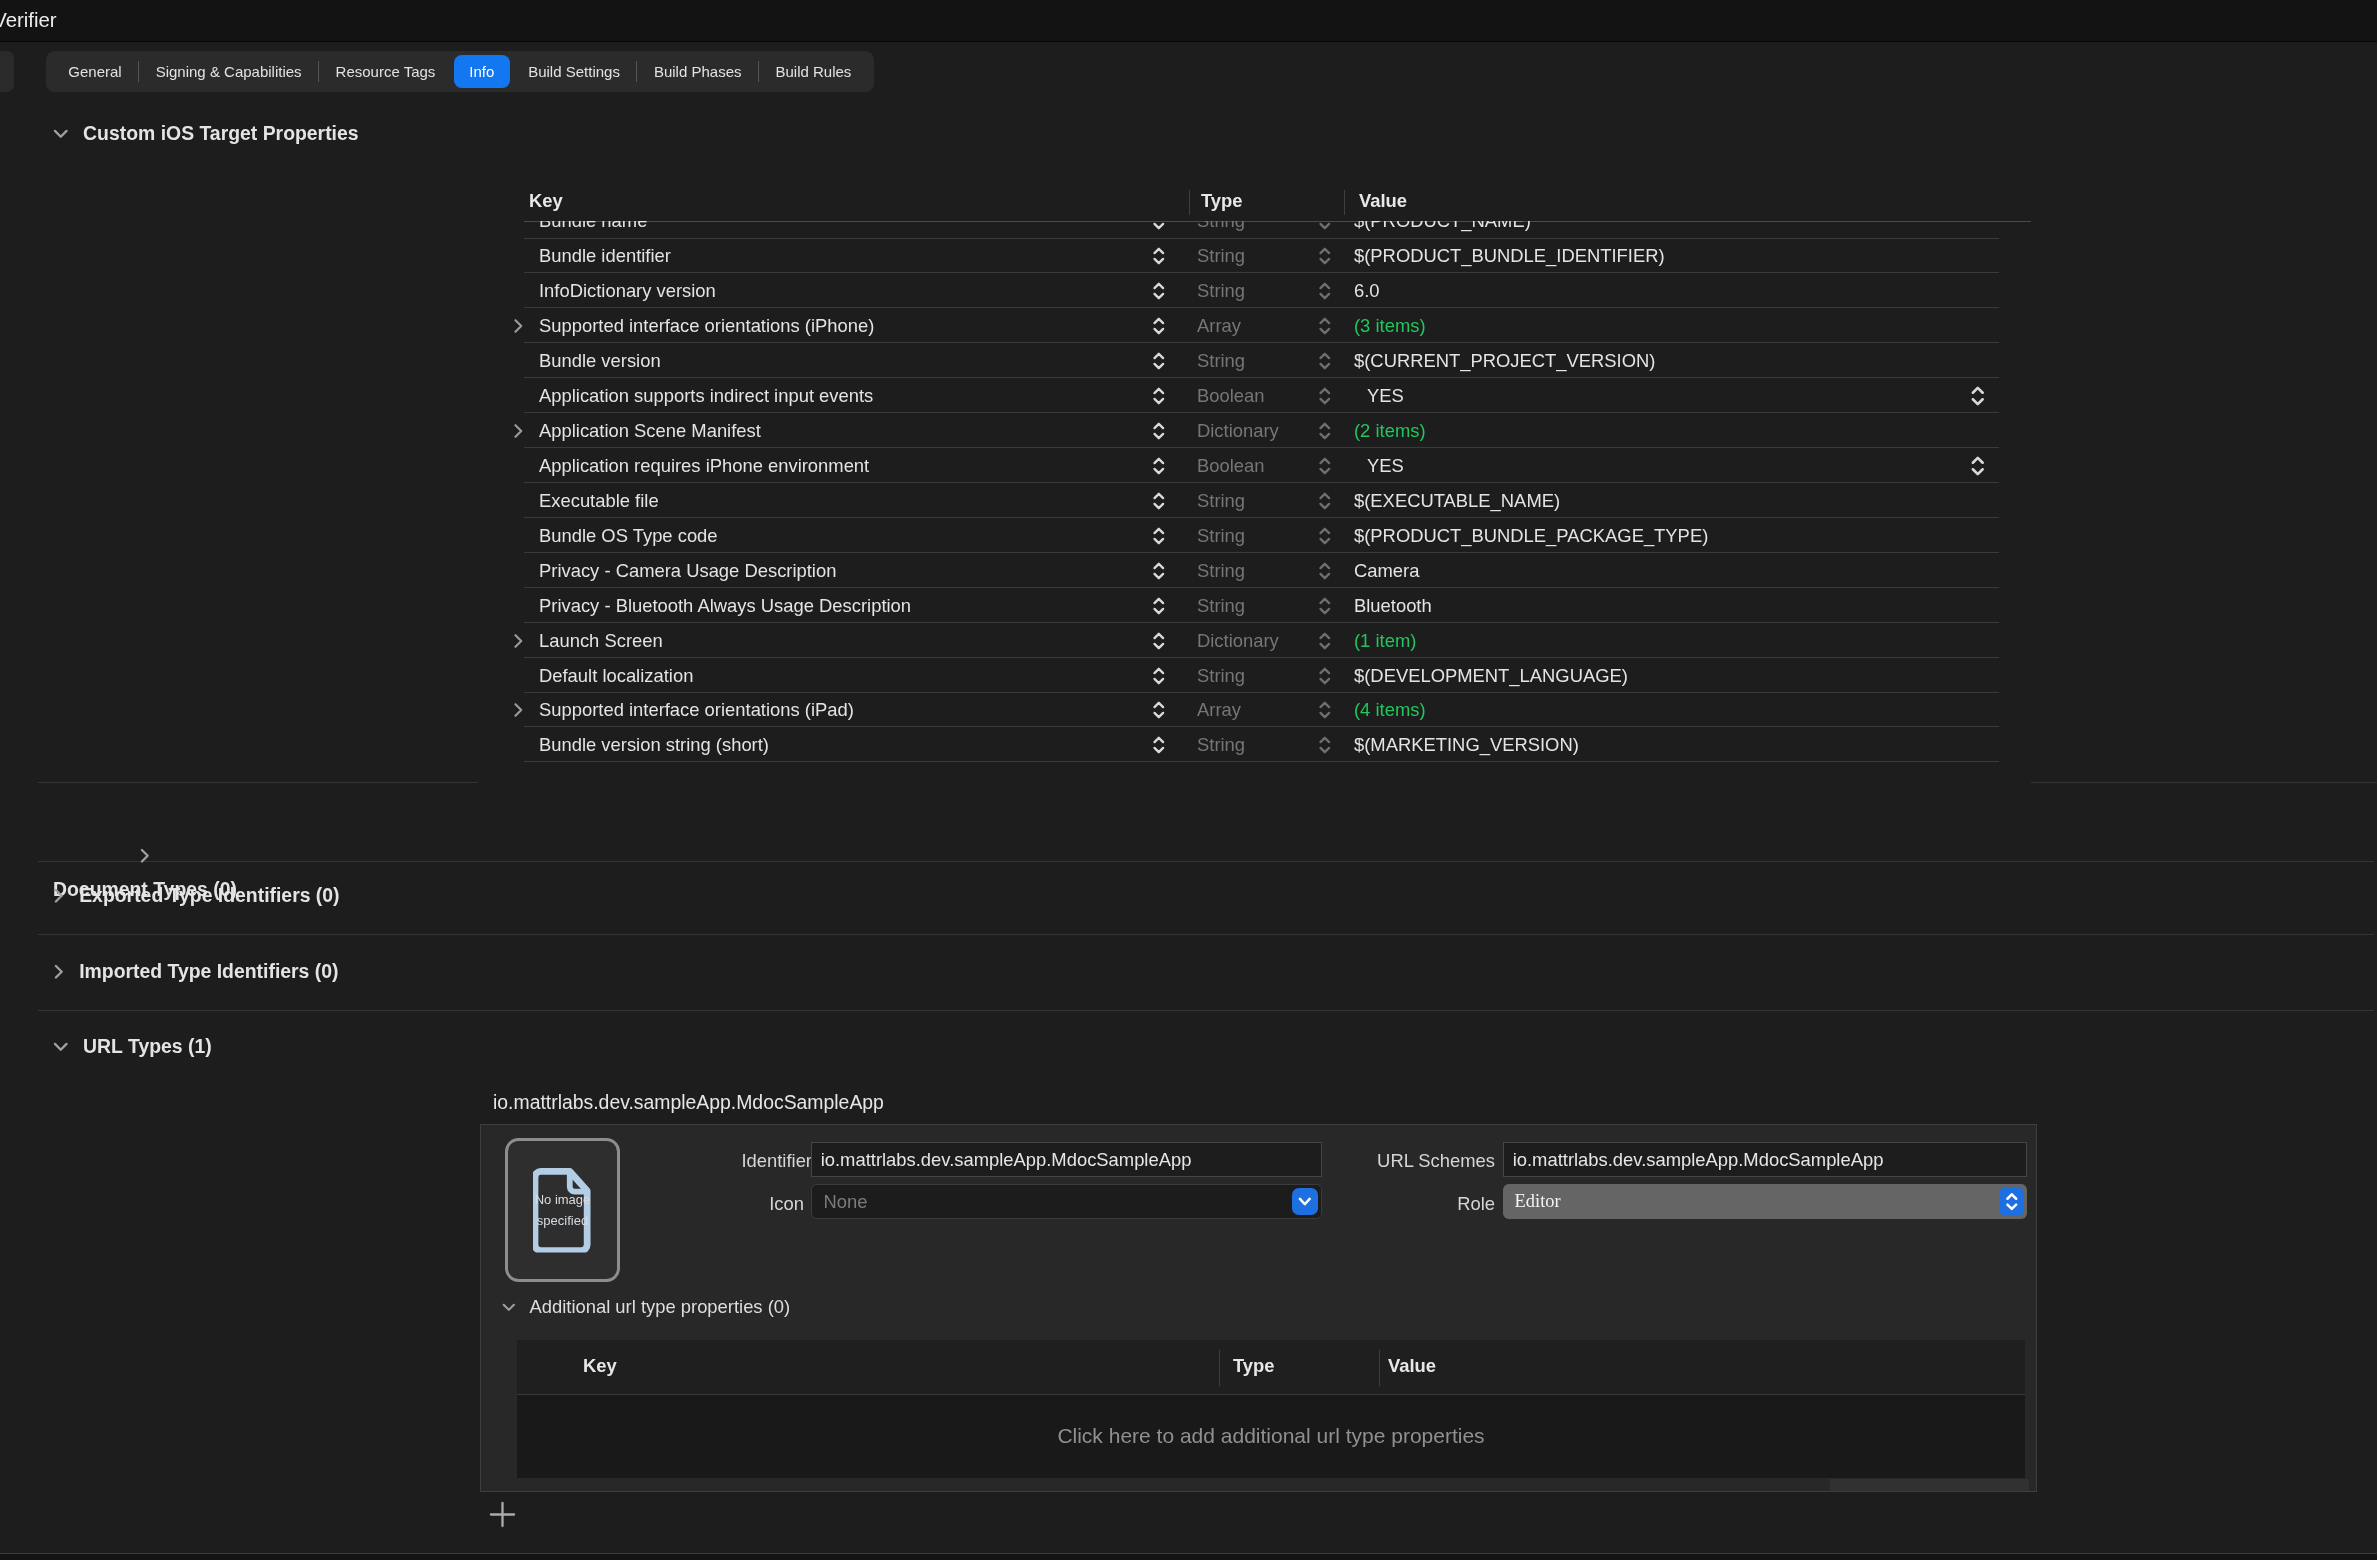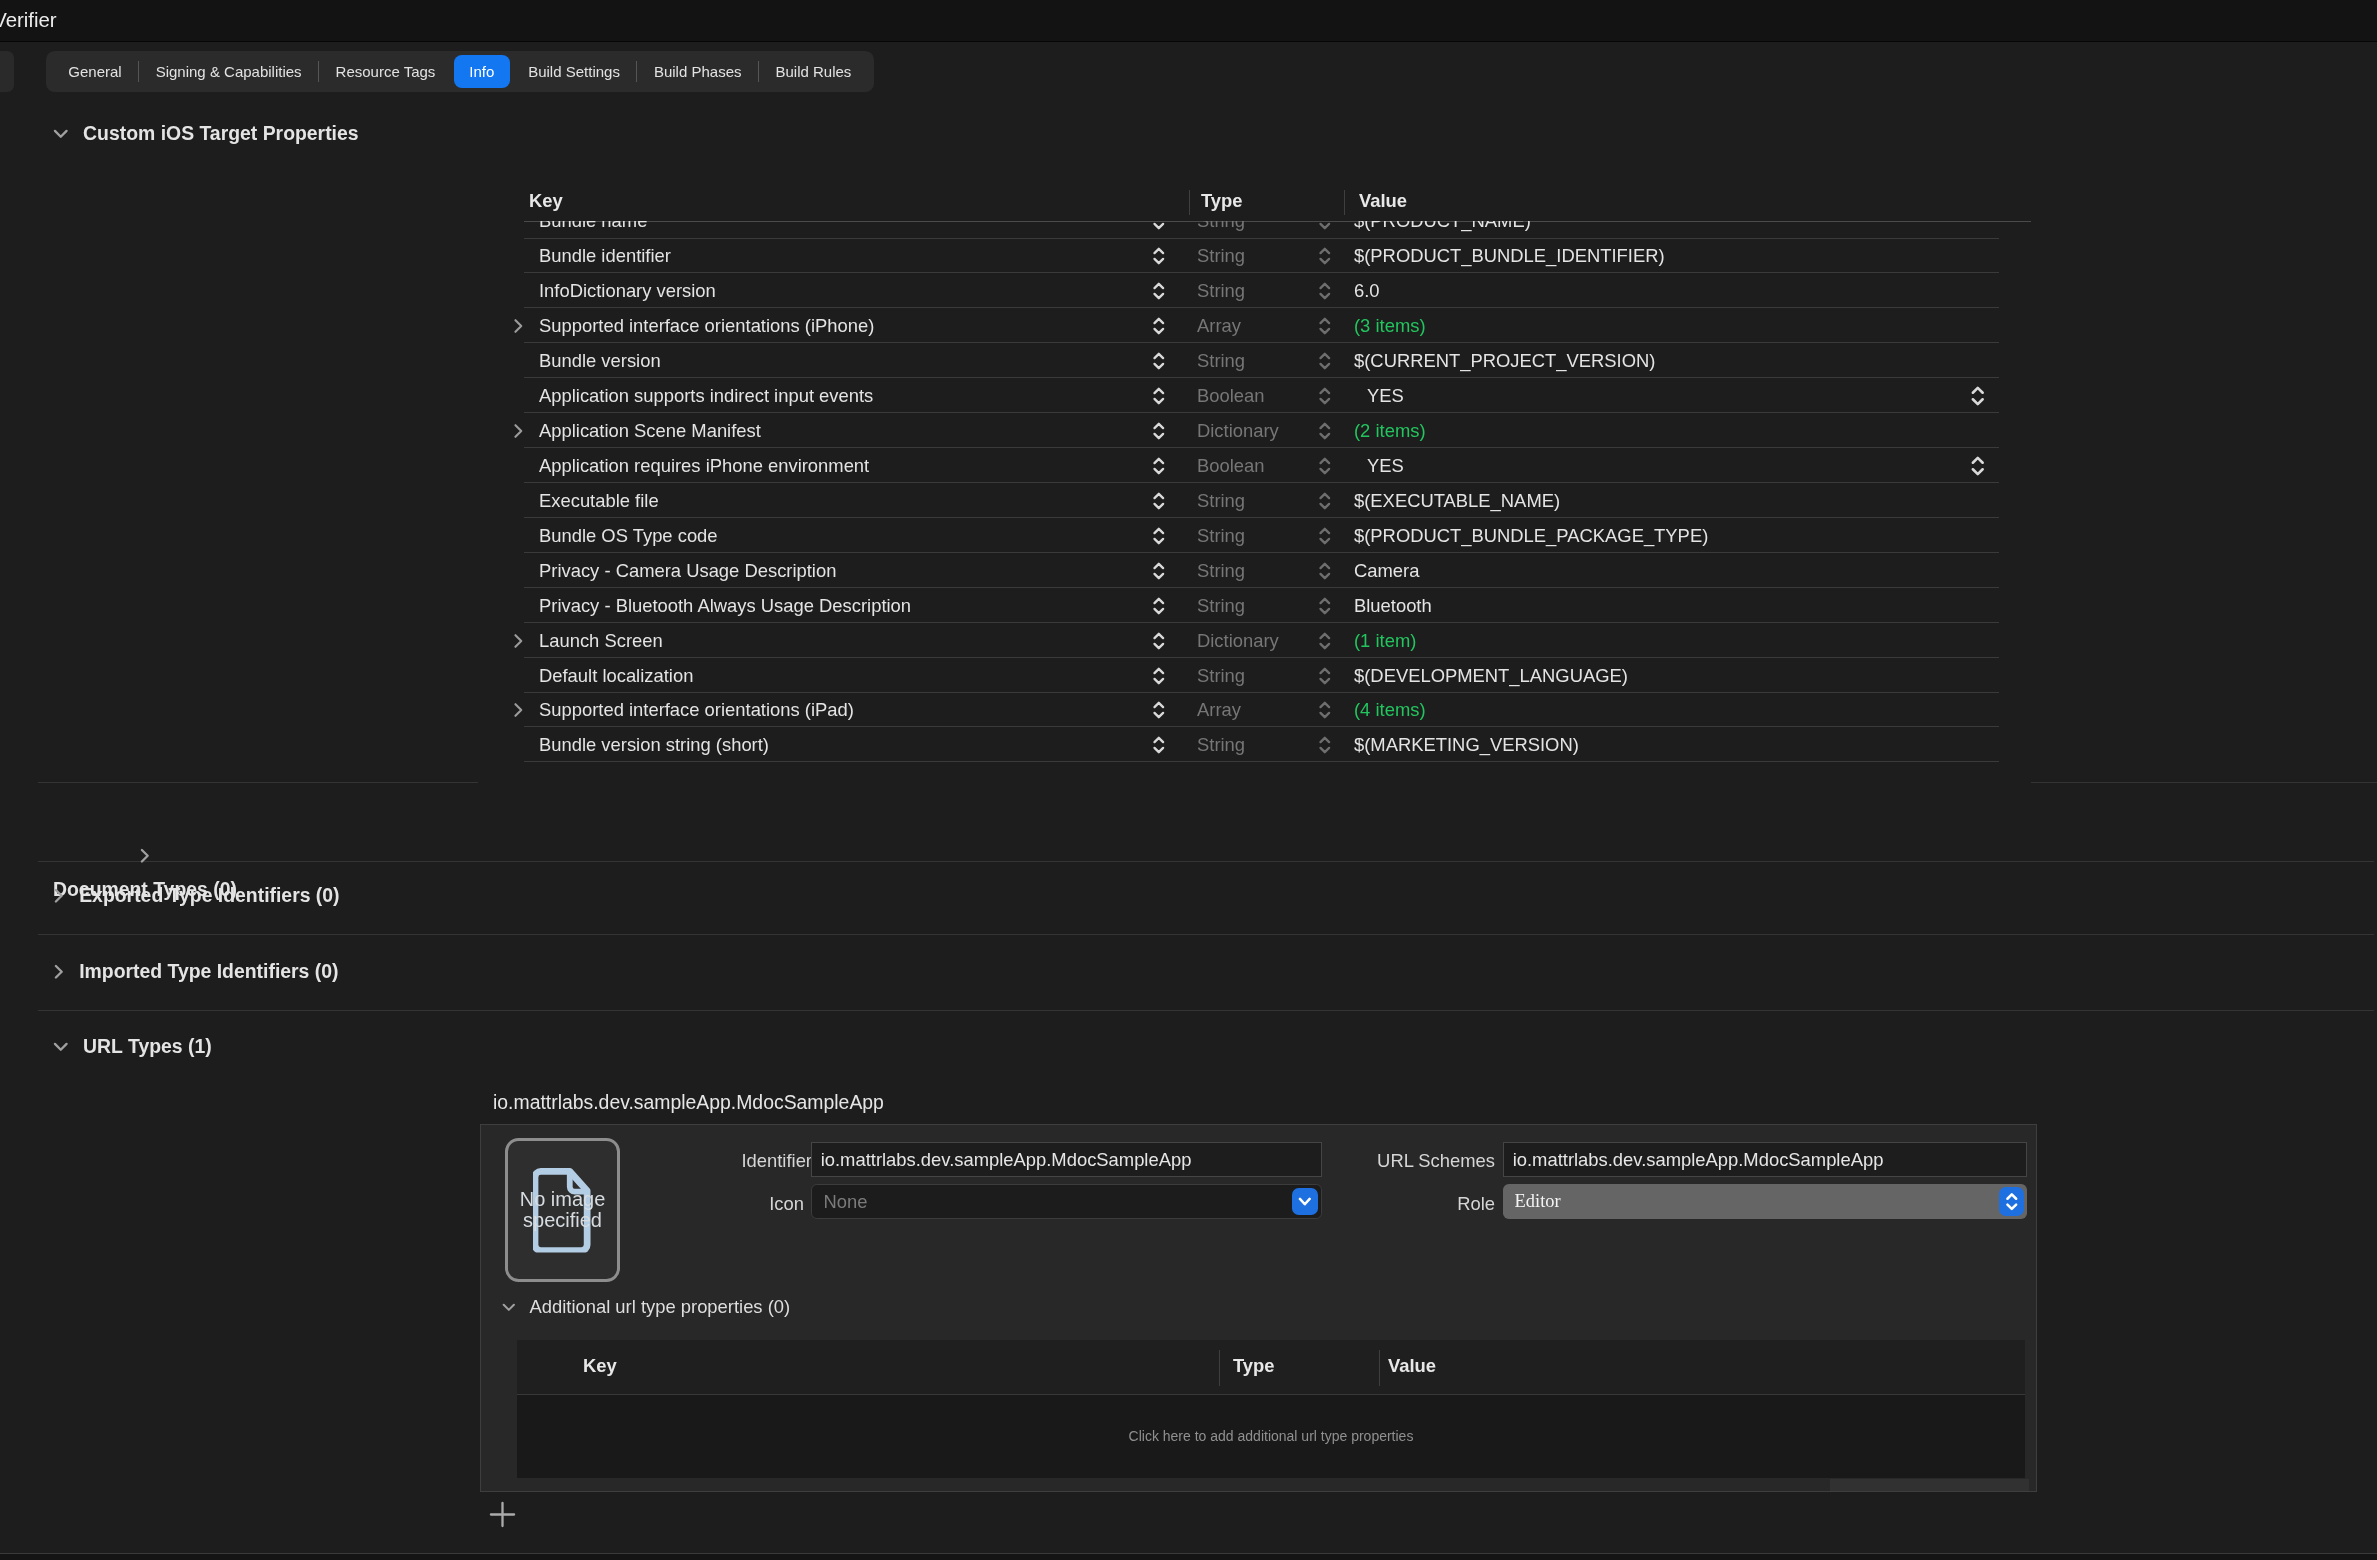--- a/index.html
+++ b/index.html
@@ -51,21 +51,21 @@
   .prow .muted{color:#22c55e;}
 
   
   .cardtitle{position:absolute;left:493px;top:1091px;font-size:19.4px;color:#e6e6e6;}
   .card{position:absolute;left:480px;top:1124px;width:1557px;height:368px;background:#282828;
         border:1px solid #3e3e3e;box-sizing:border-box;}
   .thumb{position:absolute;left:24px;top:12.6px;width:115px;height:144px;background:#2e2e2e;
          border:3.9px solid #8d8d8d;border-radius:13.6px;box-sizing:border-box;}
   .thumb svg{position:absolute;left:50%;top:50%;transform:translate(-50%,-50%);color:#b3cde4;}
   .thumb .noimg{position:absolute;left:0;top:50%;transform:translateY(-50%);width:100%;
-                text-align:center;font-size:20px;line-height:21.3px;color:#d7dce1;}
+                text-align:center;font-size:13px;line-height:21.3px;color:#d7dce1;}
   .flabel{position:absolute;font-size:18.4px;color:#d6d6d6;text-align:right;white-space:nowrap;}
   .tfield{position:absolute;height:35px;background:#1d1d1d;border:1px solid #454545;
           box-sizing:border-box;font-size:18.4px;color:#e6e6e6;line-height:33px;
           padding-left:8.7px;white-space:nowrap;overflow:hidden;}
   .combo{position:absolute;height:35px;background:#1c1c1c;border:1px solid #3c3c3c;border-radius:5.8px;
          box-sizing:border-box;font-size:18.4px;color:#7b7b7b;line-height:33px;padding-left:11.6px;}
   .combo .bluebtn{position:absolute;right:2.9px;top:2.9px;width:26px;height:27px;background:#1e6fe0;
                   border-radius:6.8px;color:#ffffff;display:flex;align-items:center;justify-content:center;}
   .popup{position:absolute;height:35px;background:#656565;border-radius:5.8px;box-sizing:border-box;
          font-size:18.4px;color:#f4f4f4;line-height:35px;padding-left:11.6px;}
@@ -73,21 +73,21 @@
                   border-radius:6.8px;color:#ffffff;display:flex;align-items:center;justify-content:center;}
   .addlhdr{position:absolute;left:21.3px;top:171px;display:flex;align-items:center;gap:13.6px;}
   .addlhdr .lbl{font-size:18.4px;font-weight:500;color:#dedede;}
   .addlhdr .chev{color:#a0a0a0;}
   .itable{position:absolute;left:36px;top:215px;width:1508px;height:138px;background:#191919;}
   .itable .ihdr{position:absolute;left:0;top:0;width:100%;height:55px;background:#1f1f1f;
                 border-bottom:1px solid #383838;box-sizing:border-box;}
   .itable .ilbl{position:absolute;top:14.6px;font-size:18.4px;font-weight:700;color:#e8e8e8;}
   .itable .ivline{position:absolute;top:9.7px;height:36px;width:1px;background:#3f3f3f;}
   .itable .emptymsg{position:absolute;left:0;top:55px;width:100%;height:82px;display:flex;
-                    align-items:center;justify-content:center;font-size:14px;color:#909090;}
+                    align-items:center;justify-content:center;font-size:21px;color:#909090;}
   .scrollpiece{position:absolute;left:1349px;top:354px;width:199px;height:11.6px;background:#313131;}
 
   .plusbtn{position:absolute;left:489px;top:1501px;width:27px;height:27px;color:#ababab;cursor:default;}
 
   .bottomline{position:absolute;left:0;top:1553px;width:100%;height:1px;background:#3a3a3a;}
   .bottomstrip{position:absolute;left:0;top:1554px;width:100%;height:6.8px;background:#141414;}
 </style>
 </head>
 <body>
 

